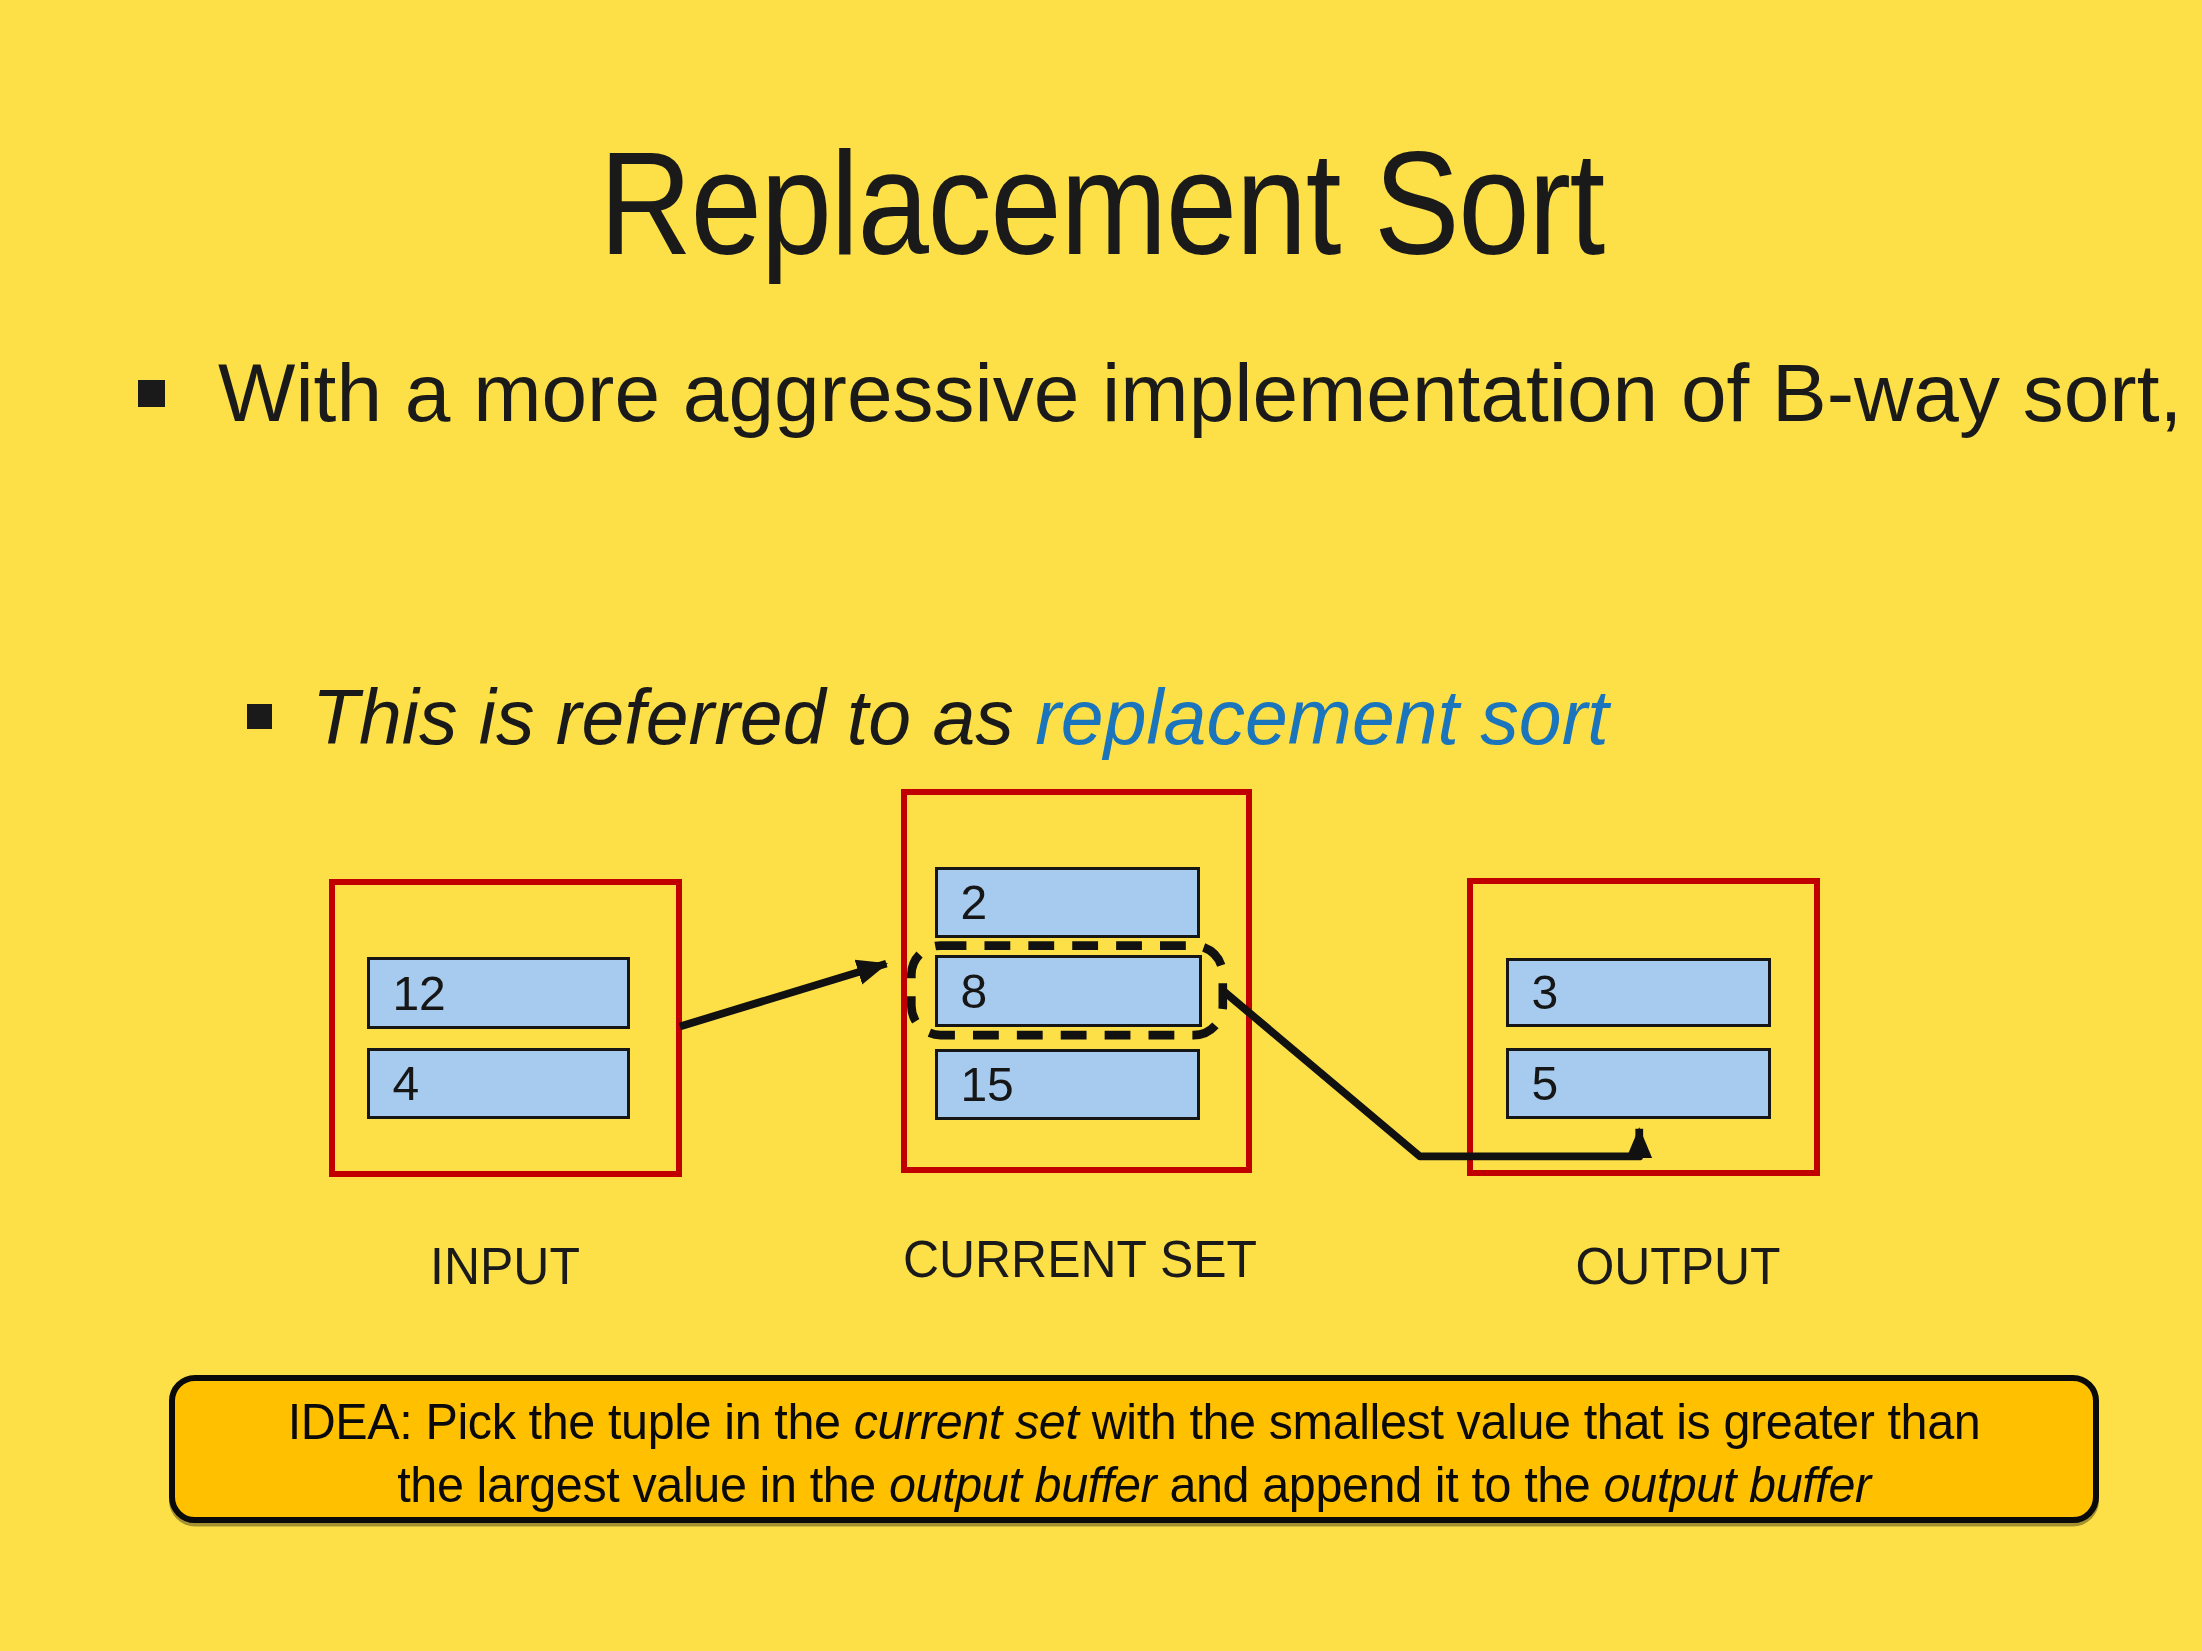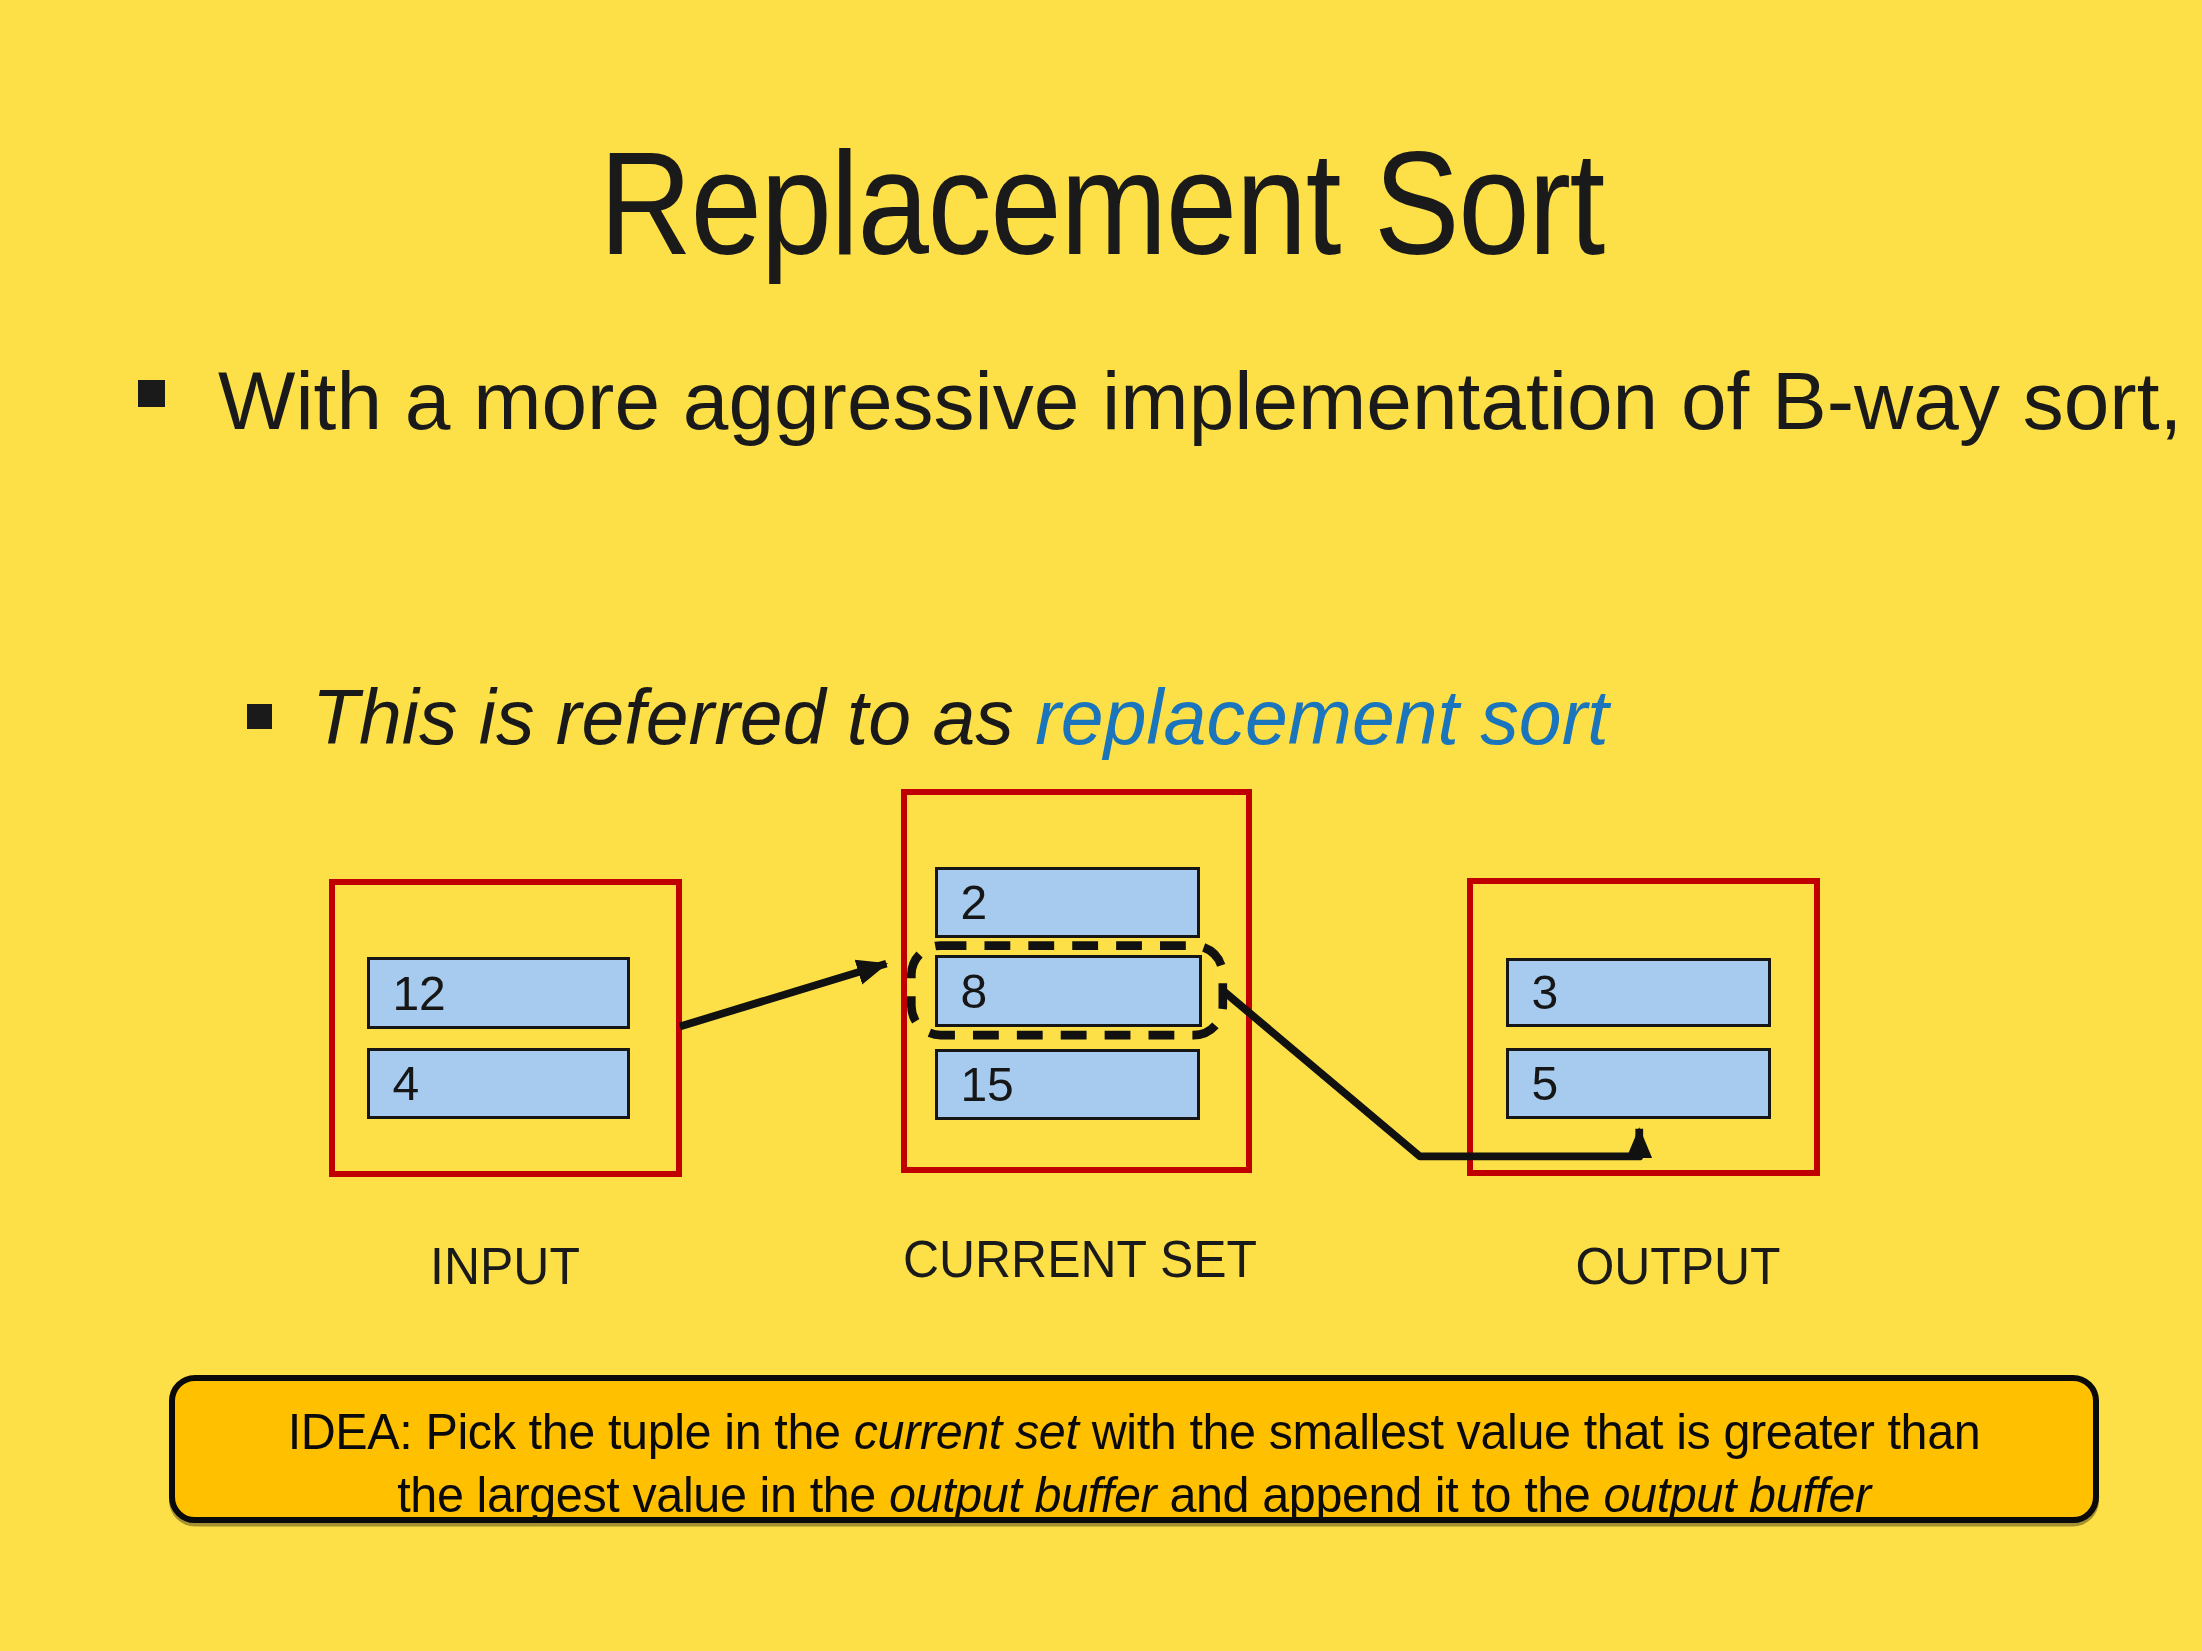--- a/index.html
+++ b/index.html
@@ -30,21 +30,21 @@
   
   .bullet-sq {
     position: absolute;
     background: var(--ink, #1a1a1a);
   }
   .bullet-sq.lvl1 { left: 138px; top: 380px; width: 27px; height: 27px; }
   .bullet-sq.lvl2 { left: 247px; top: 704px; width: 25px; height: 25px; }
 
   .body-text {
     position: absolute;
-    left: 218px; top: 348px;
+    left: 218px; top: 340px;
     font-size: 82px;
     line-height: 105px;
     white-space: nowrap;
   }
   .sub-text {
     position: absolute;
     left: 312px; top: 669px;
     font-size: 77px;
     line-height: 96px;
     white-space: nowrap;
@@ -110,21 +110,21 @@
   .idea {
     position: absolute;
     left: 169px; top: 1375px;
     width: 1930px; height: 148px;
     box-sizing: border-box;
     background: var(--orange, #ffc000);
     border: 6.9px solid #0a0a0a;
     border-radius: 26px;
     box-shadow: 0 3.4px 0 rgba(0,0,0,0.35);
     text-align: center;
-    padding-top: 20px;
+    padding-top: 10px;
   }
   .idea-line {
     font-size: 50px;
     line-height: 63px;
     letter-spacing: -0.4px;
     white-space: nowrap;
     transform: scaleX(0.97);
     transform-origin: center;
     color: #0a0a0a;
   }

